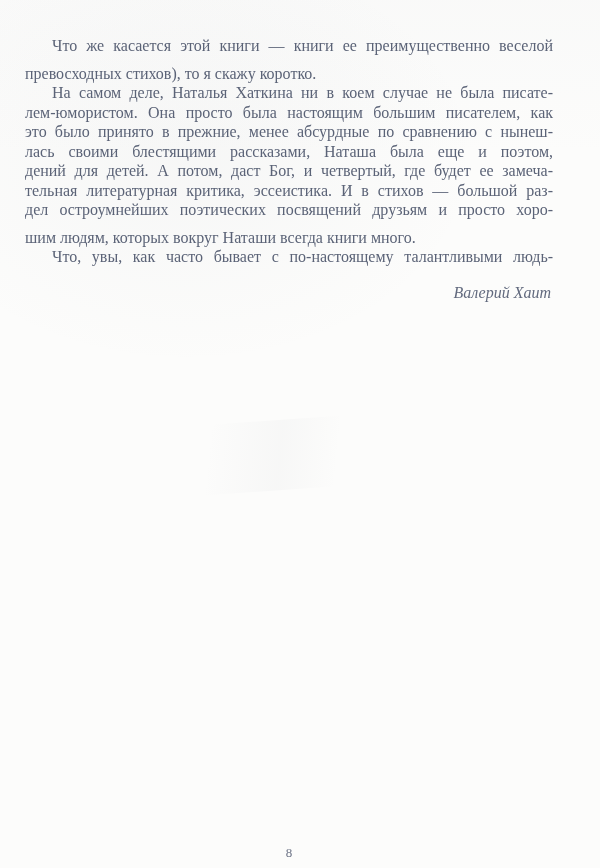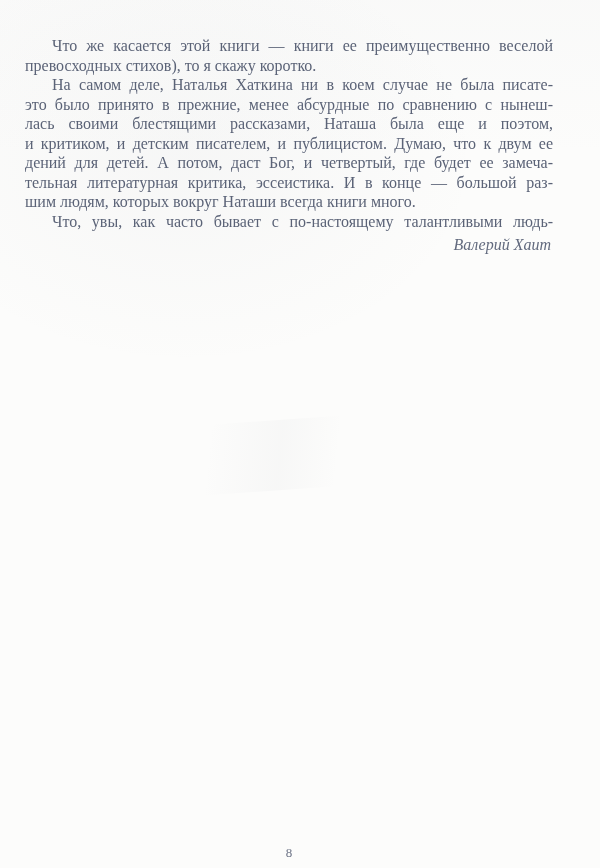--- a/index.html
+++ b/index.html
@@ -69,26 +69,27 @@
     text-align-last: justify;
     text-justify: inter-word;
     height: 19.5px;
     overflow: visible;
     white-space: nowrap; 
   }
   
   .line { white-space: normal; }
   .line.para-end {
     text-align-last: left;
+    margin-top: 8px;
   }
   .line.indent {
     text-indent: 27px;
   }
   .signature {
-    margin-top: 4px;
+    margin-top: 16px;
     text-align: right;
     font-style: italic;
     color: #626a7e;
     font-size: 16px;
     line-height: 19.5px;
     padding-right: 2px;
   }
   .page-number {
     position: absolute;
     top: 846px;
@@ -105,25 +106,26 @@
 
 <div class="page">
   <div class="paper-tint"></div>
   <div class="paper-crease"></div>
 
   <div class="text-column">
     <div id="paragraphs">
         <div class="line indent">Что же касается этой книги — книги ее преимущественно веселой</div>
         <div class="line para-end">превосходных стихов), то я скажу коротко.</div>
         <div class="line indent">На самом деле, Наталья Хаткина ни в коем случае не была писате-</div>
+        <div class="line">лем-юмористом. Она просто была настоящим большим писателем, как</div>
         <div class="line">это было принято в прежние, менее абсурдные по сравнению с нынеш-</div>
         <div class="line">лась своими блестящими рассказами, Наташа была еще и поэтом,</div>
-        <div class="line">и критиком, и детским писателем, и публицистом. Думаю, что к двум ее</div>
         <div class="line">дений для детей. А потом, даст Бог, и четвертый, где будет ее замеча-</div>
-        <div class="line">тельная литературная критика, эссеистика. И в конце — большой раз-</div>
+        <div class="line">тельная литературная критика, эссеистика. И в стихов — большой раз-</div>
+        <div class="line">дел остроумнейших поэтических посвящений друзьям и просто хоро-</div>
         <div class="line para-end">шим людям, которых вокруг Наташи всегда книги много.</div>
         <div class="line indent">Что, увы, как часто бывает с по-настоящему талантливыми людь-</div>
       </div>
     <div class="signature">Валерий Хаит</div>
   </div>
 
   <div class="page-number">8</div>
 
   <div class="edge-line"></div>
   <div class="edge-strip"></div>

